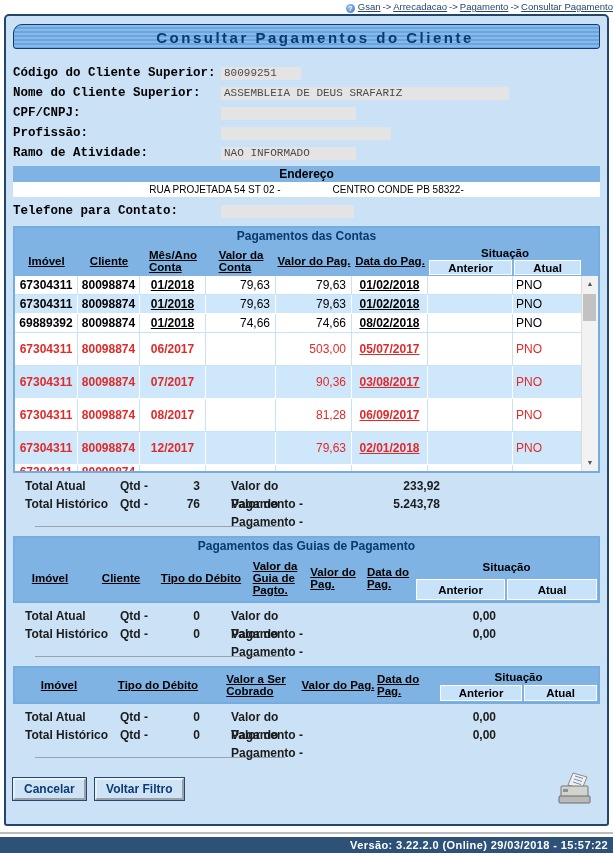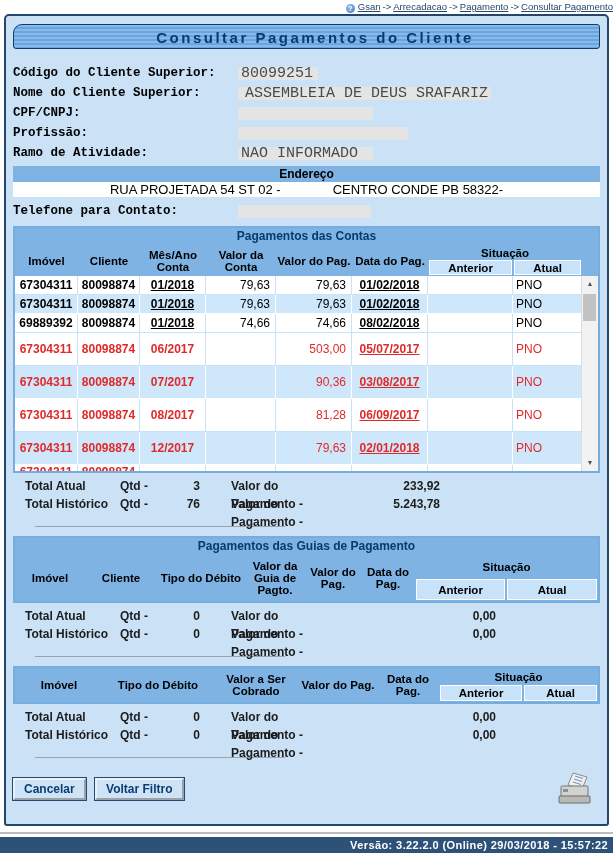--- a/index.html
+++ b/index.html
@@ -16,34 +16,34 @@
   .frame{position:absolute;left:4px;top:14px;width:605px;height:812px;box-sizing:border-box;
          border:2px solid #25466b;border-radius:5px 5px 3px 3px;background:#cbe2f6;padding:4px 7px 0 7px;}
   .titletab{margin-top:4px;height:25px;line-height:25px;box-sizing:border-box;border:1px solid #123c6d;
             border-radius:9px 3px 3px 3px;padding-left:17px;font-weight:bold;font-size:15px;
             letter-spacing:2.5px;color:#0a3a70;
             background:repeating-linear-gradient(180deg,#85baec 0 2px,#6ba5dc 2px 4px);text-align:center;}
   
   .form{margin-top:14px;}
   .frow{display:flex;align-items:center;height:20px;font-family:Liberation Mono, monospace;}
   .flabel{width:208px;font-weight:bold;font-size:12.5px;}
-  .fbox{height:13px;background:#e4e4e4;font-size:15px;color:#4a4a4a;line-height:13px;
-        padding:0 3px;box-sizing:border-box;overflow:hidden;margin-left:17px;}
-  .w80{width:80px;} .w268{width:253px;text-align:right;} .w135{width:135px;} .w170{width:170px;} .w133{width:133px;}
+  .fbox{height:13px;background:#e4e4e4;font-size:11px;color:#4a4a4a;line-height:13px;
+        padding:0 3px;box-sizing:border-box;overflow:hidden;}
+  .w80{width:80px;} .w268{width:288px;} .w135{width:135px;} .w170{width:170px;} .w133{width:133px;}
   .endbar{margin-top:3px;height:16px;line-height:16px;background:#7eb3e4;text-align:center;
           font-weight:bold;color:#000000;font-size:12px;}
   .addrrow{height:15px;line-height:15px;background:#fff;display:flex;justify-content:center;gap:52px;
-           font-size:13px;white-space:nowrap;}
+           font-size:10px;white-space:nowrap;}
   .telrow{margin-top:4px;}
   
   .secbox{border:2px solid #76ade0;margin-top:5px;}
   .sechead{height:17px;line-height:17px;background:#7eb3e4;text-align:center;font-weight:bold;
            color:#083a6e;font-size:12px;}
   .colheads{background:#7eb3e4;display:grid;font-weight:bold;font-size:11.5px;color:#000;}
-  .ch{display:flex;align-items:center;justify-content:center;text-align:center;line-height:12px;grid-row:1 / span 2;}
+  .ch{display:flex;align-items:center;justify-content:center;text-align:left;line-height:12px;grid-row:1 / span 2;text-decoration:underline;}
   .situ{grid-row:1;display:flex;align-items:center;justify-content:center;}
   .subcell{grid-row:2;background:#c7e2f9;border:1px solid #fff;margin:0 1px 1px 1px;
            display:flex;align-items:center;justify-content:center;}
   
   .gcontas{grid-template-columns:63px 62px 66px 70px 76px 76px 85px 69px;grid-template-rows:15px 16px;}
   .gcontas .situ{grid-column:7 / span 2;}
   .scrollwrap{position:relative;height:195px;background:#fff;overflow:hidden;}
   .rows{width:567px;}
   .trow{display:grid;grid-template-columns:63px 62px 66px 70px 76px 76px 85px 69px;--cb:#c9e2f7;background:#fff;}
   .trow.b{--cb:#ffffff;background:#cfe7fb;}

